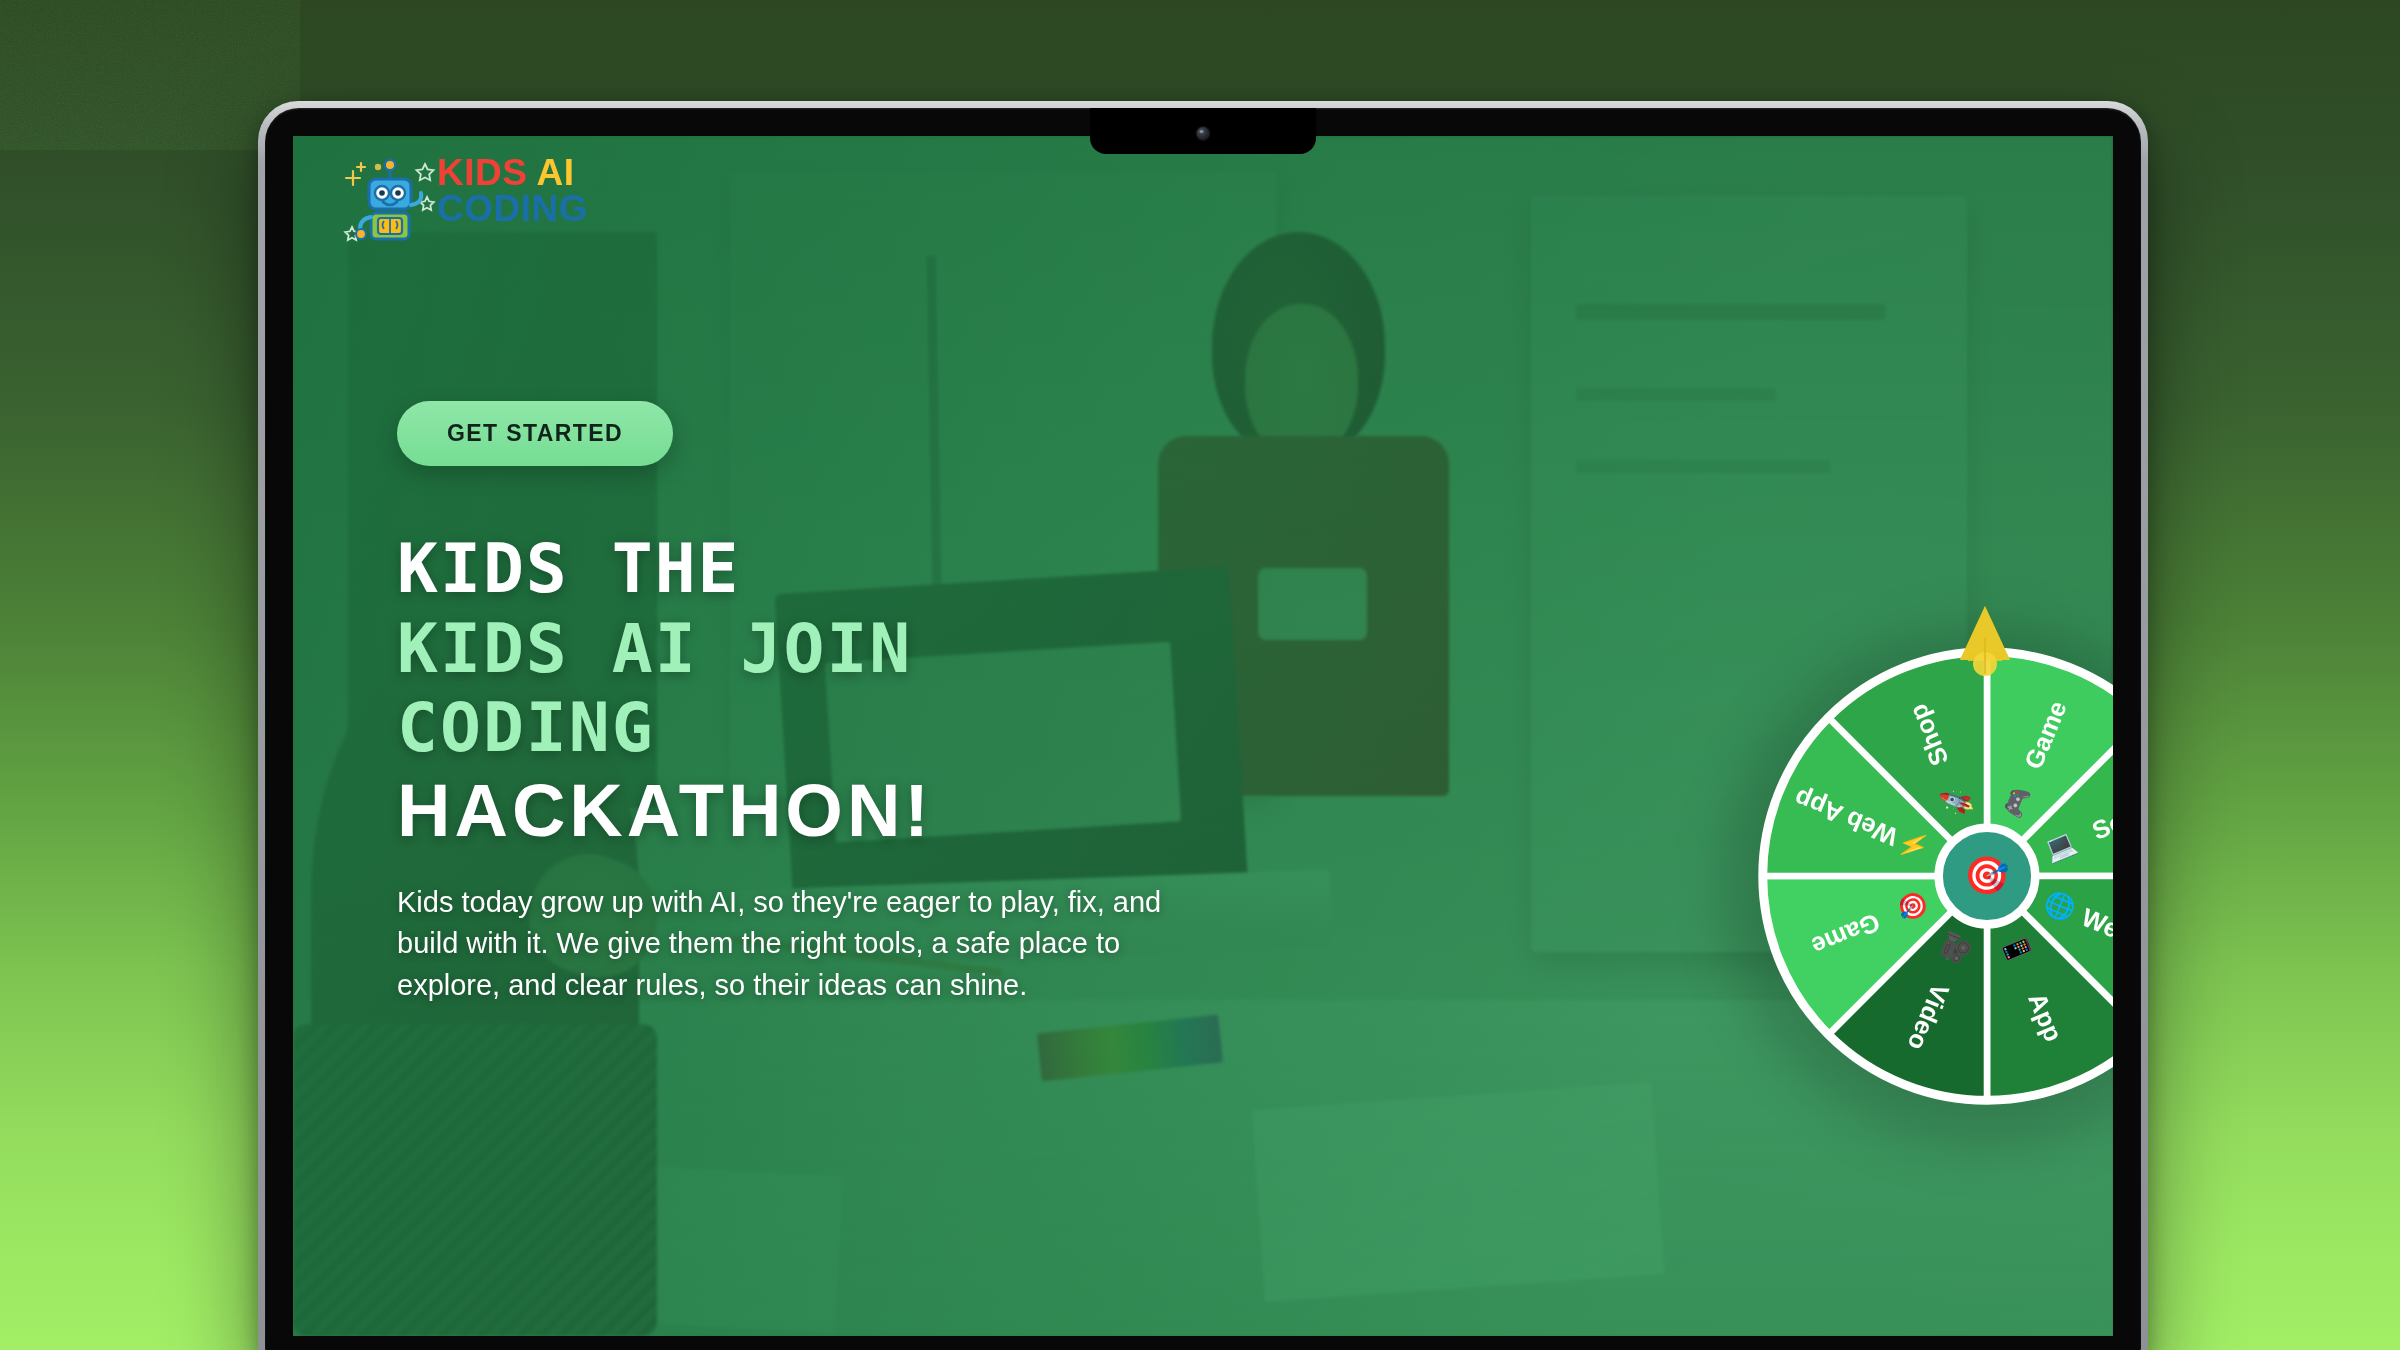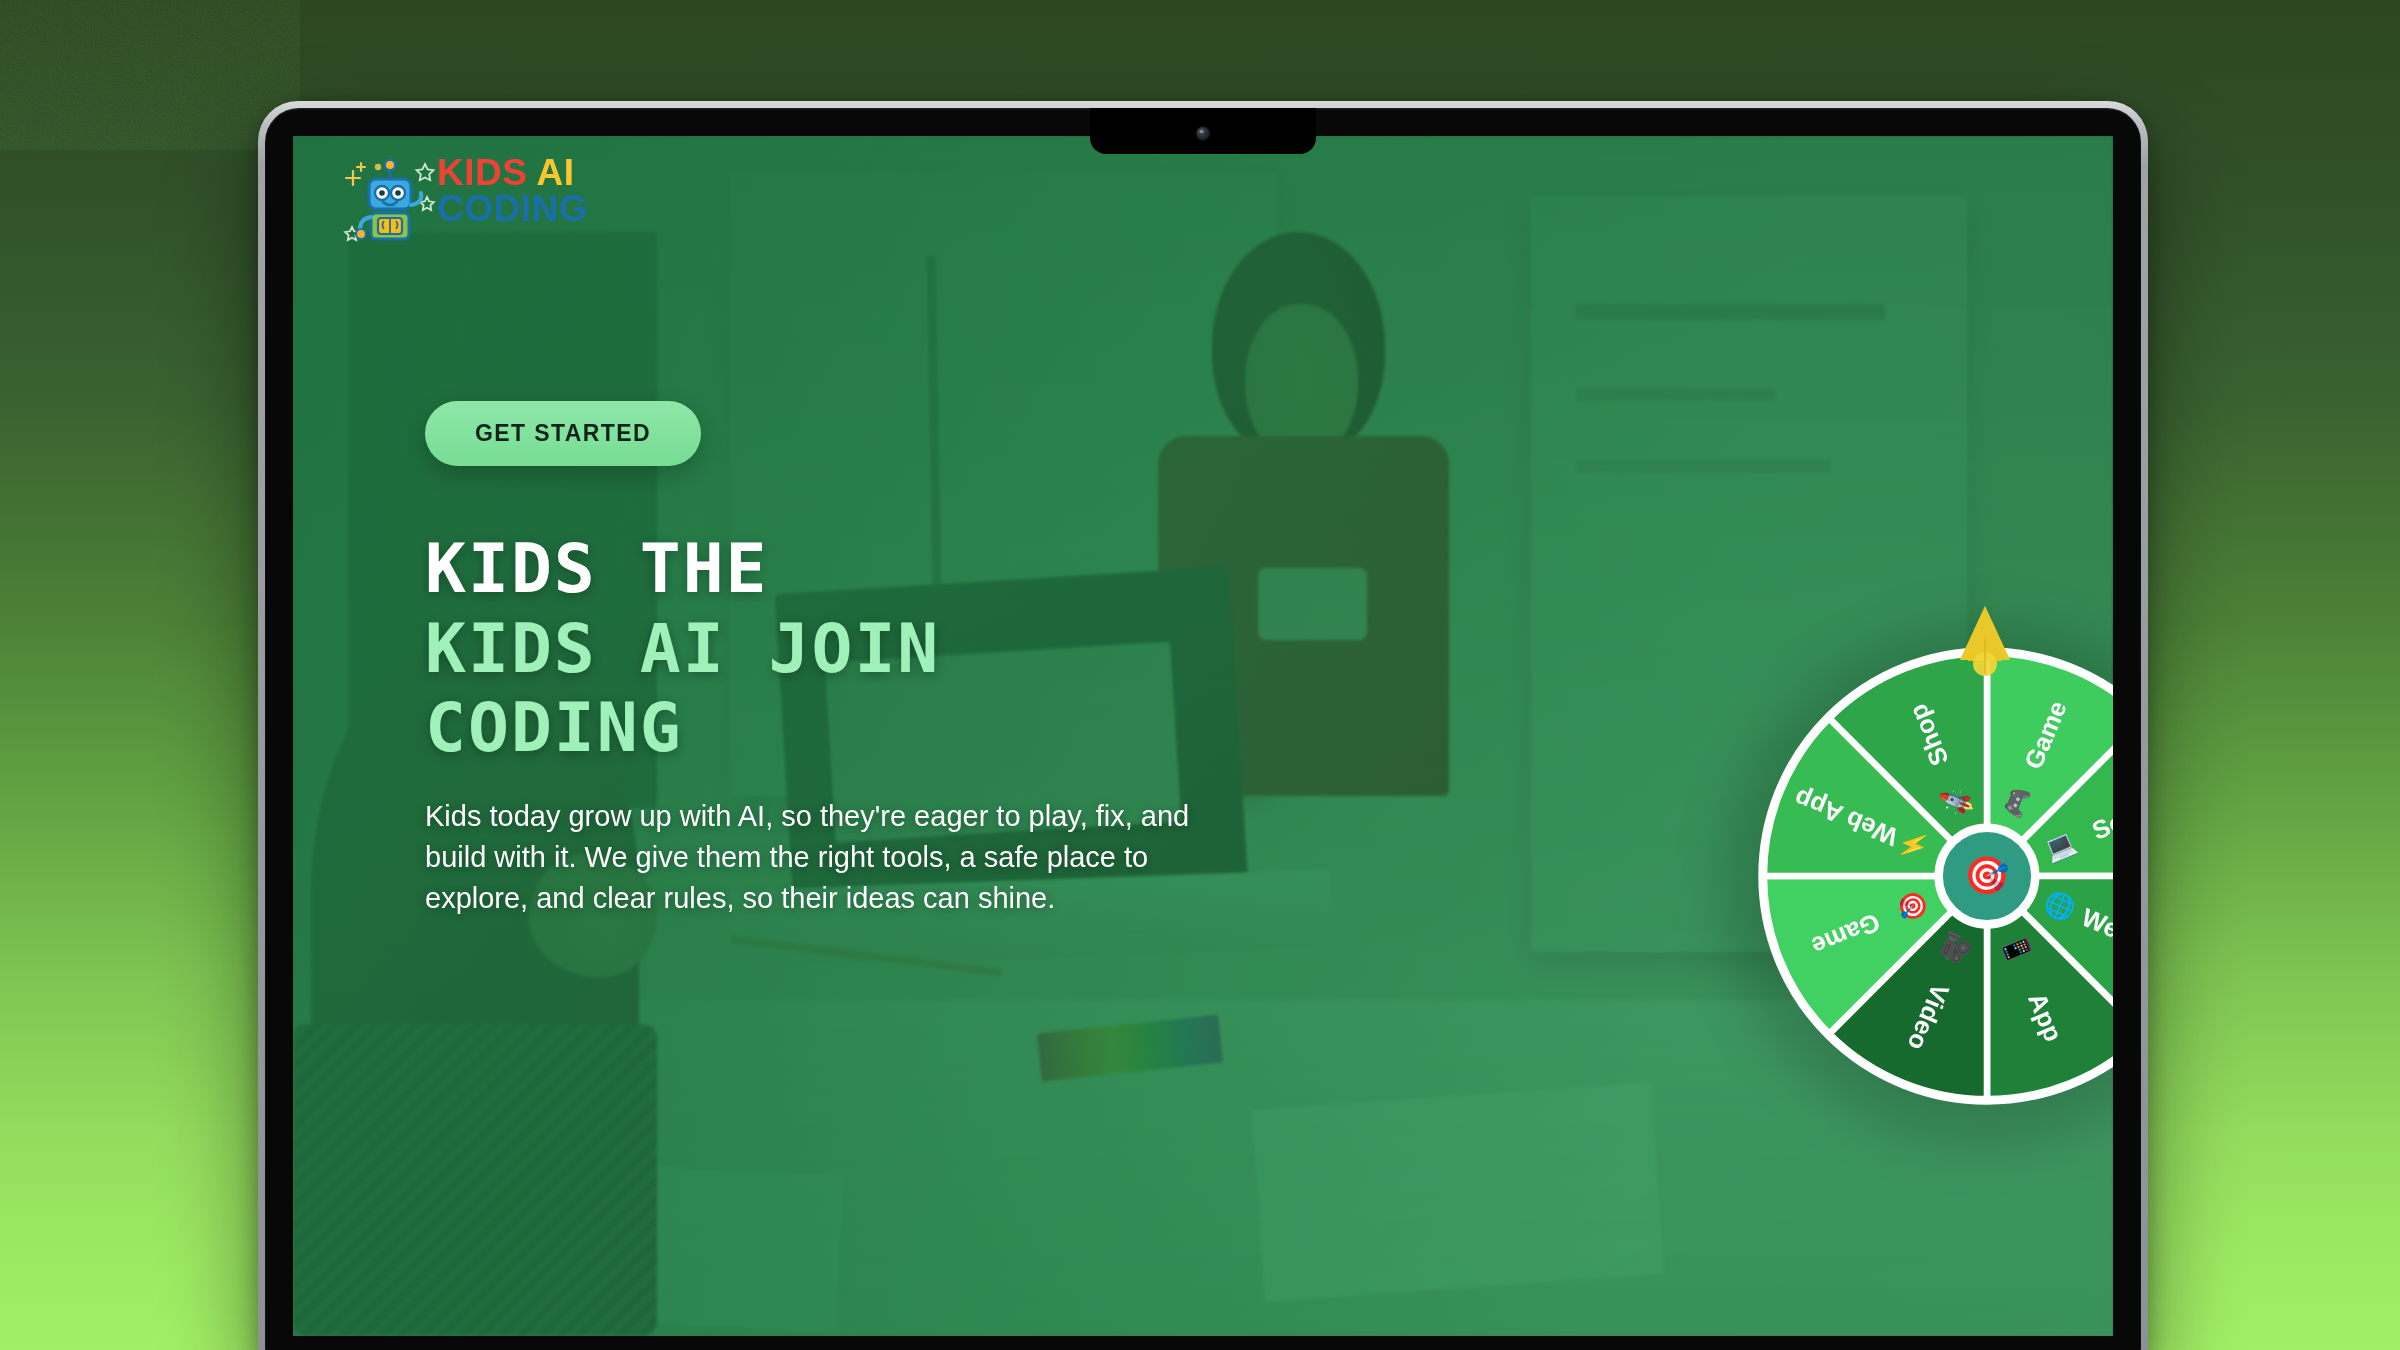--- a/index.html
+++ b/index.html
@@ -164,21 +164,21 @@
   }
   #become-host {
     background:#35cc5e; color:#0f2418; border:none; border-radius:9px;
     font-family:"Liberation Sans", sans-serif;
     font-size:21px; font-weight:700; padding:17px 26px; cursor:pointer;
     margin-left:6px; white-space:nowrap;
     box-shadow:0 4px 14px rgba(0,0,0,.22);
   }
 
   
-  #hero-left { position:absolute; left:132px; top:265px; width:880px; z-index:5; }
+  #hero-left { position:absolute; left:104px; top:265px; width:880px; z-index:5; }
   #get-started {
     background:linear-gradient(180deg,#8fe7a8 0%,#76dd93 100%);
     color:#10241a; border:none; border-radius:40px;
     font-family:"Liberation Sans", sans-serif;
     font-size:23px; font-weight:700; letter-spacing:1.4px;
     padding:19px 50px; cursor:pointer;
     box-shadow:0 8px 22px rgba(0,0,0,.22);
   }
   #headline {
     margin-top:63px;
@@ -315,20 +315,21 @@
         </div>
 
       </div>
 
       <div id="hero-left">
         <button id="get-started">GET STARTED</button>
         <h1 id="headline">
           <span class="hl-white">KIDS THE</span>
           <span class="hl-mint">KIDS AI JOIN</span>
           <span class="hl-mint">CODING</span>
+          <span class="hl-white hl-bang">HACKATHON!</span>
         </h1>
         <p id="subcopy">Kids today grow up with AI, so they're eager to play, fix, and build with it. We give them the right tools, a safe place to explore, and clear rules, so their ideas can shine.</p>
       </div>
 
       <div id="wheel-wrap">
         <div id="wheel-glow"></div>
         <svg id="wheel-svg" viewBox="0 0 240 240">
           <g id="wheel-segments">
               <path d="M120,120 L120,4 A116,116 0 0 1 202.02438661763952,37.97561338236049 Z" fill="#3ecc5f" stroke="#ffffff" stroke-width="3.4"></path>
               <path d="M120,120 L202.02438661763952,37.97561338236049 A116,116 0 0 1 236,120 Z" fill="#34b84e" stroke="#ffffff" stroke-width="3.4"></path>

